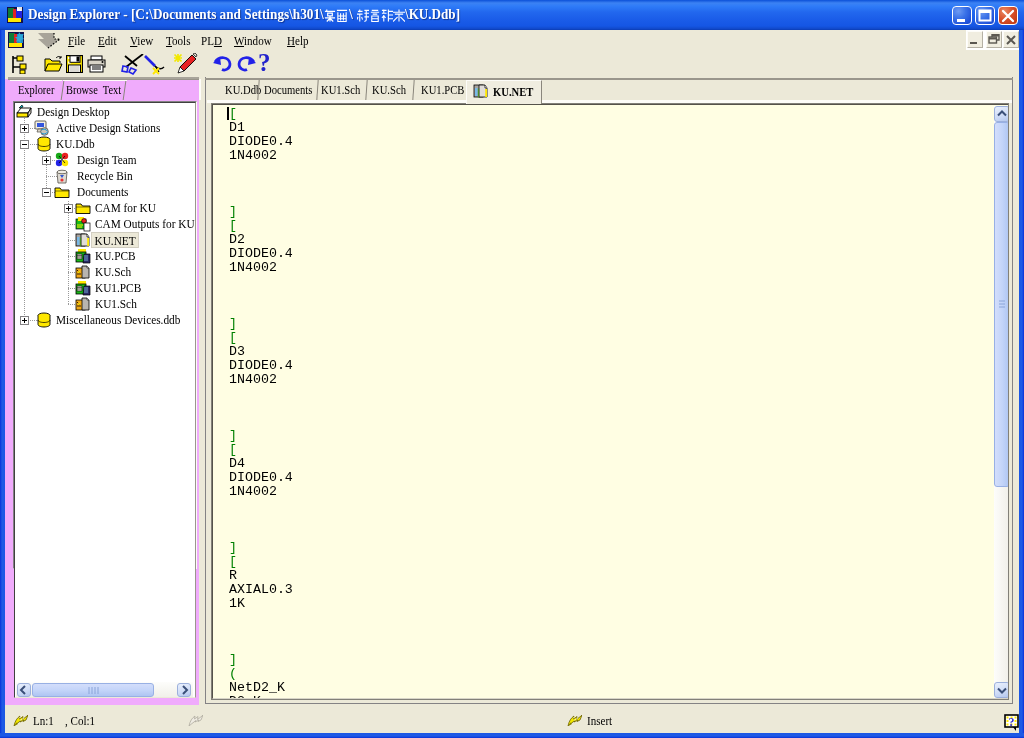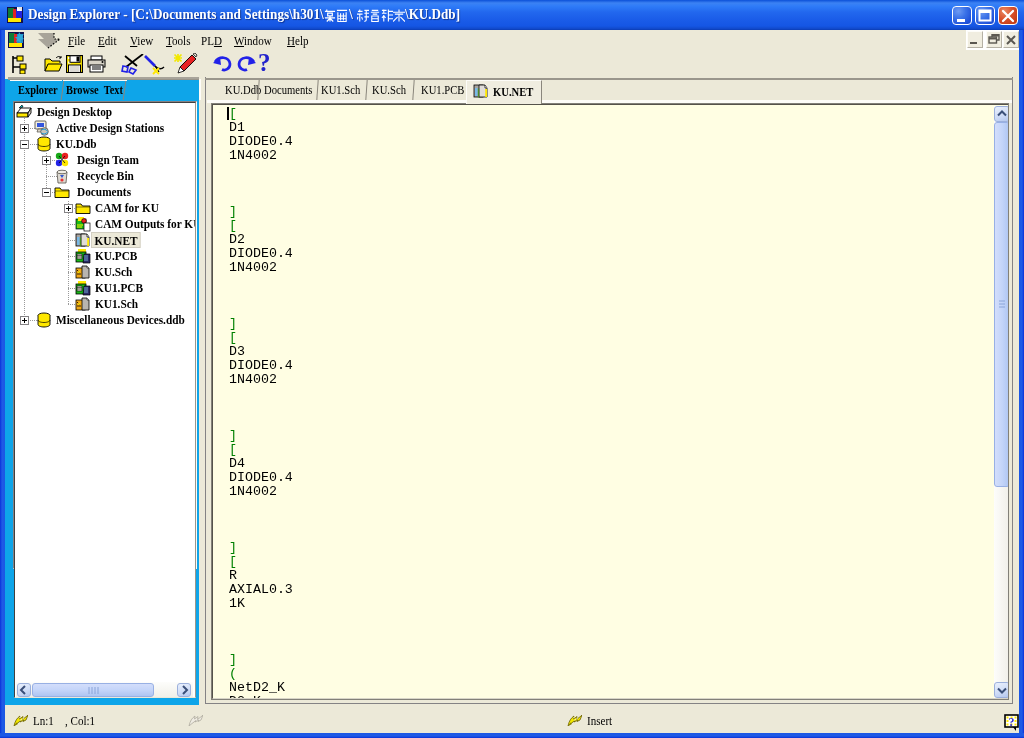--- a/index.html
+++ b/index.html
@@ -28,21 +28,21 @@
 .menuitem u { text-decoration:underline; }
 #mdi-strip { left:961px; top:0px; width:53px; height:20px; background:#fff; }
 .mdibtn { position:absolute; top:1px; width:16px; height:17px; background:#f0ede0; border:1px solid #fdfcf8; border-right-color:#b5b1a5; border-bottom-color:#b5b1a5; }
 
 
 #toolbar { left:5px; top:50px; width:1014px; height:27px; background:#ece9d8; }
 #hline1 { left:8px; top:77px; width:191px; height:2px; background:#a8a49a; }
 #hlwhite { left:199px; top:79px; width:2px; height:21px; background:#fdfcf8; }
 
 
-#leftpane { left:5px; top:79px; width:194px; height:626px; background:#0ea5e9;font-weight:bold; }
+#leftpane { left:5px; top:79px; width:194px; height:626px; background:#f0abfc; }
 #lp-topline { left:3px; top:0px; width:191px; height:1px; background:#98948a; }
 .ltab { position:absolute; top:3px; height:20px; font-size:13px; color:#000; transform:scaleX(0.8); transform-origin:0 0; }
 .ltabdiv { position:absolute; top:2px; width:1px; height:19px; background:#8a867c; transform:skewX(-8deg); }
 .ltabtop { position:absolute; top:1px; height:1px; background:#fdfcf8; }
 #treebox { left:8px; top:22px; width:184px; height:468px; border:1px solid #848284; border-right-color:#fdfcf8; border-bottom-color:#fdfcf8; background:#fff; }
 #treebox-in { position:absolute; left:0; top:0; width:182px; height:596px; border:1px solid #404040; border-right-color:#9a968c; border-bottom-color:#ece9d8; background:#fff; overflow:hidden; }
 .trow { position:absolute; height:16px; line-height:16px; font-size:13px; white-space:nowrap; z-index:3; transform:scaleX(0.87); transform-origin:0 50%; }
 .ticon { position:absolute; width:16px; height:16px; z-index:3; }
 .pm { position:absolute; width:9px; height:9px; background:#fff; border:1px solid #848284; z-index:4; }
 .pm:before, .pm:after { content:""; position:absolute; background:#000; }

